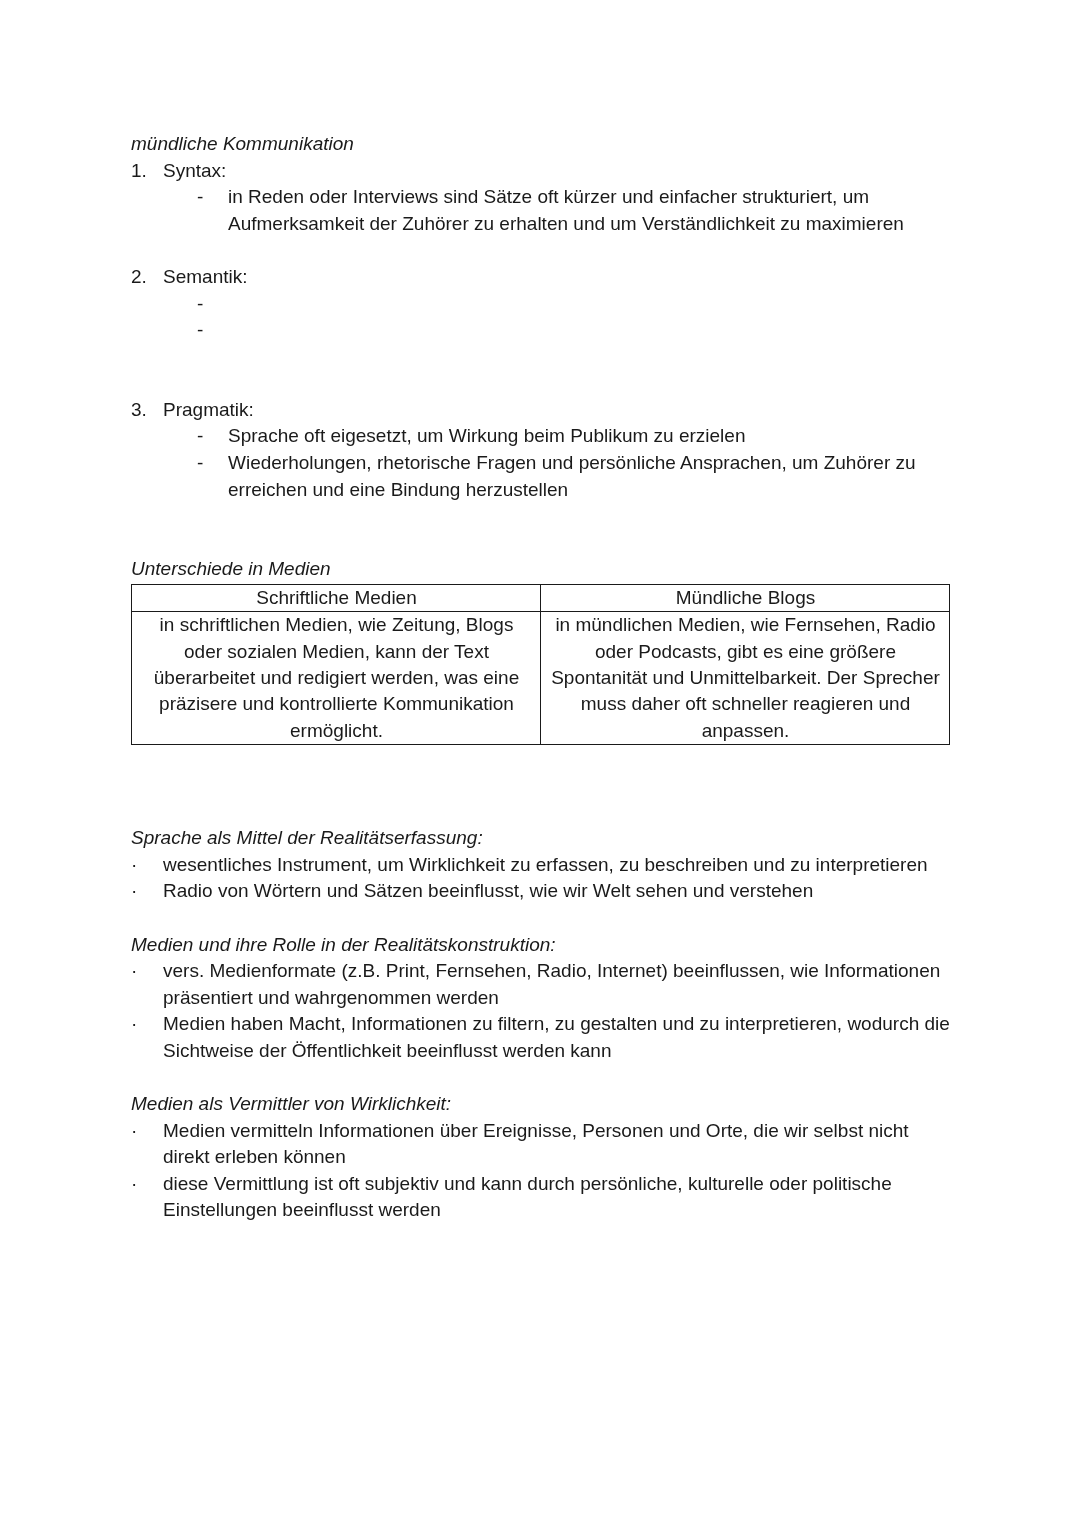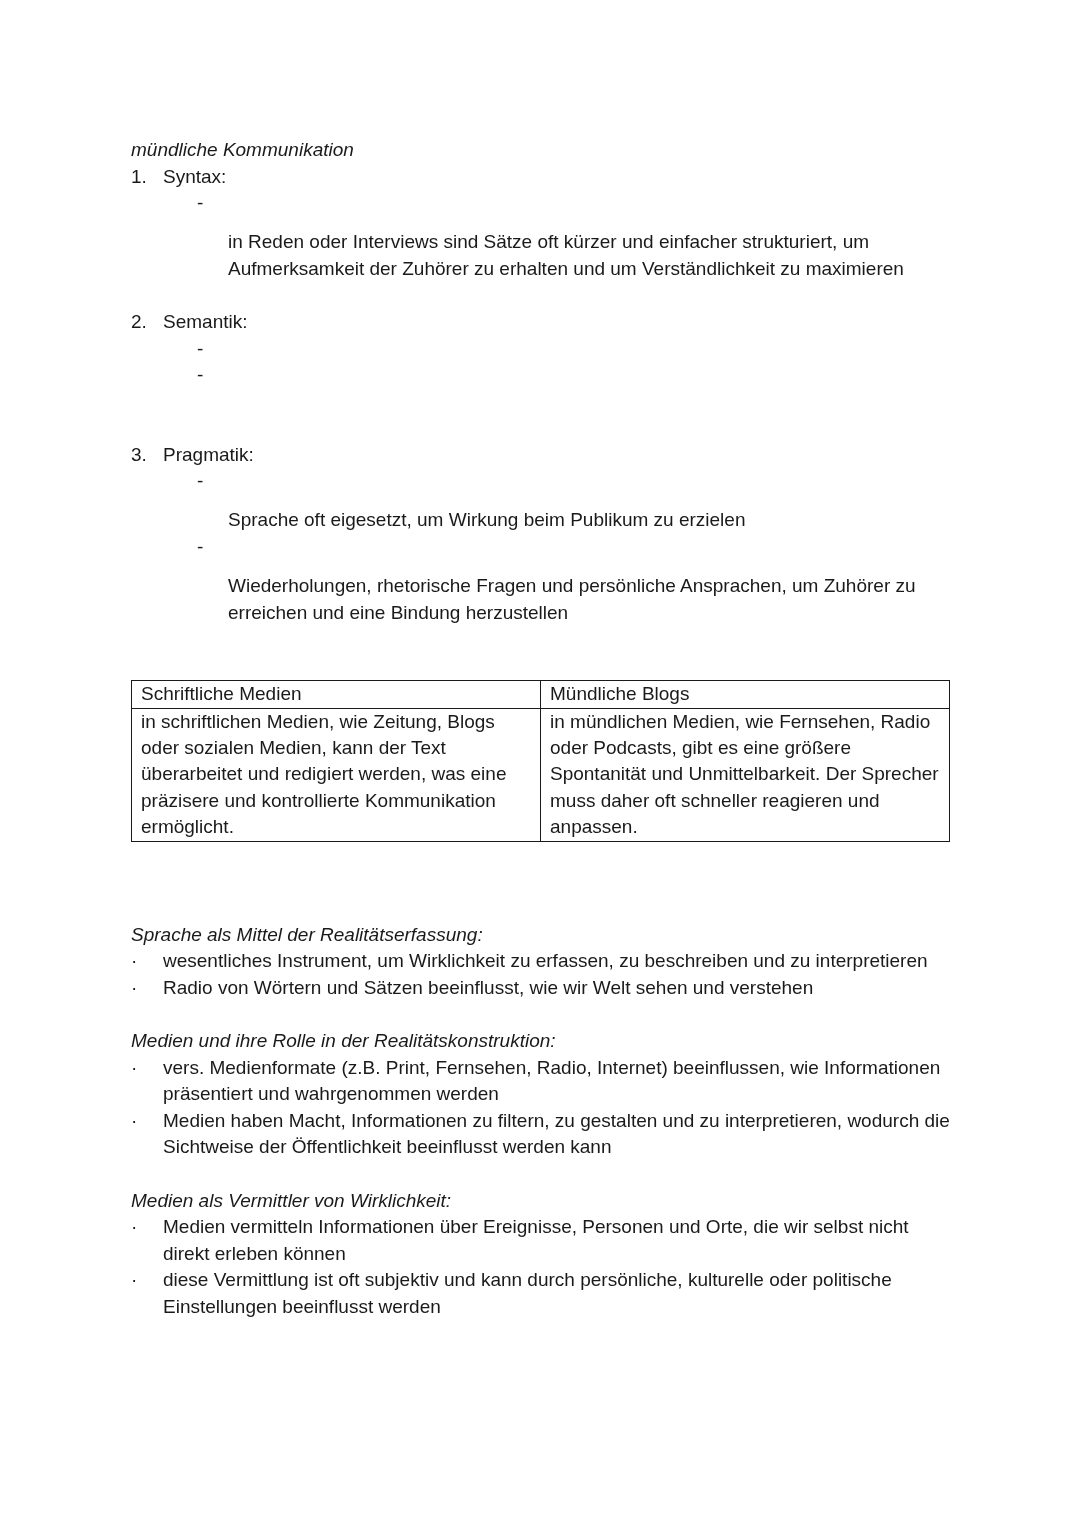--- a/index.html
+++ b/index.html
@@ -1,33 +1,33 @@
 <!DOCTYPE html>
 <html><head>
 <meta charset="utf-8">
 <style>
   html, body { margin: 0; padding: 0; background: #ffffff; }
   body {
     width: 1080px; height: 1527px; position: relative; overflow: hidden;
     font-family: "Liberation Sans", "DejaVu Sans", sans-serif;
     color: #1a1a1a; font-size: 19px;
   }
-  .page { position: absolute; left: 131px; top: 137px; width: 820px; }
+  .page { position: absolute; left: 131px; top: 131px; width: 820px; }
   .heading { font-style: italic; line-height: 26.6px; }
   .num-item { display: flex; line-height: 26.6px; }
   .num-item .num { width: 32px; flex: none; }
   .dash-item { display: flex; line-height: 26.6px; }
   .dash-item .marker { width: 97px; flex: none; text-align: right; padding-right: 0; box-sizing: border-box; }
   .dash-item .marker span { display: inline-block; width: 31px; text-align: left; }
-  .dash-item .text { flex: 1; margin-top: 39px; }
+  .dash-item .text { flex: 1; }
   .dot-item { display: flex; line-height: 26.6px; }
   .dot-item .marker { width: 32px; flex: none; }
   .dot-item .text { flex: 1; }
   table.cmp {
-    border-collapse: collapse; width: 819px; margin-top: 1px;
+    border-collapse: collapse; width: 819px; margin-top: 1px; text-align: center;
   }
   table.cmp td {
     border: 1.5px solid #1a1a1a; vertical-align: top;
     padding: 0 8px 0 9px; line-height: 26.4px; width: 50%;
   }
 </style>
 </head>
 <body>
 
 <div class="page">
@@ -72,20 +72,21 @@
       <span class="text">Sprache oft eigesetzt, um Wirkung beim Publikum zu erzielen</span>
     </div>
     <div class="dash-item">
       <span class="marker"><span>-</span></span>
       <span class="text">Wiederholungen, rhetorische Fragen und persönliche Ansprachen, um Zuhörer zu erreichen und eine Bindung herzustellen</span>
     </div>
   </div>
 
   <div style="height:53px"></div>
 
+  <div class="heading">Unterschiede in Medien</div>
   <table class="cmp">
     <tbody>
         <tr>
       <td>Schriftliche Medien</td>
       <td>Mündliche Blogs</td>
     </tr>
     <tr>
       <td>in schriftlichen Medien, wie Zeitung, Blogs oder sozialen Medien, kann der Text überarbeitet und redigiert werden, was eine präzisere und kontrollierte Kommunikation ermöglicht.</td>
       <td>in mündlichen Medien, wie Fernsehen, Radio oder Podcasts, gibt es eine größere Spontanität und Unmittelbarkeit. Der Sprecher muss daher oft schneller reagieren und anpassen.</td>
     </tr>

